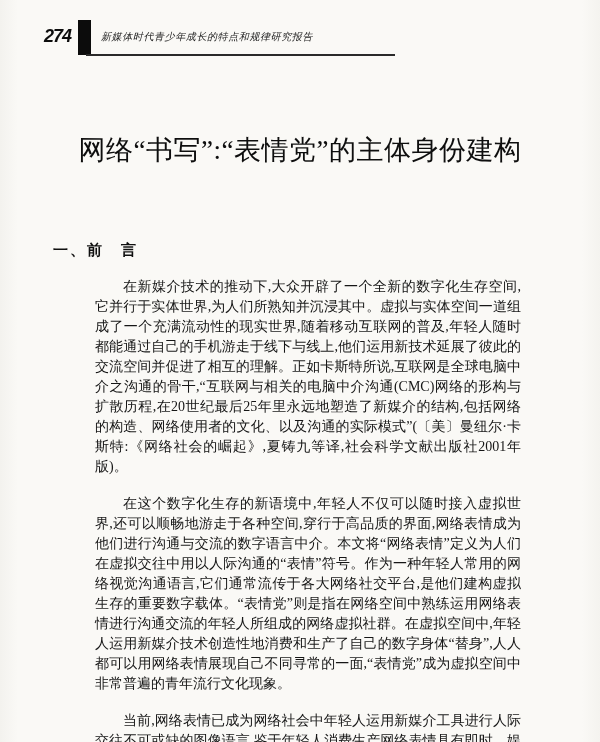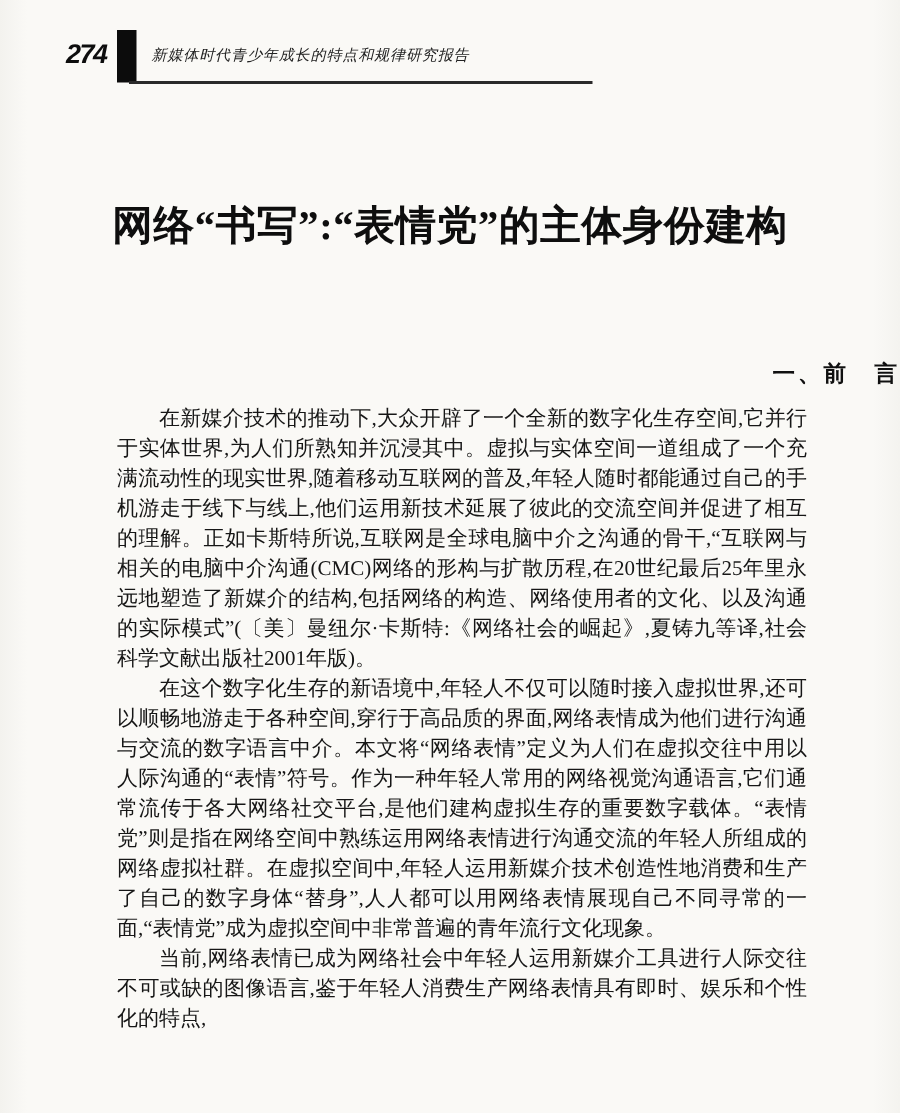--- a/index.html
+++ b/index.html
@@ -59,54 +59,53 @@
     height: 1.5px;
     background: #2a2a2a;
   }
 
   
   .title {
     margin: 68px 10px 0 10px;
     text-align: center;
     font-size: 27px;
     line-height: 36px;
-    font-weight: 700;
+    font-weight: 400;
     letter-spacing: 0.5px;
     color: #0e0e0e;
     font-family: "Liberation Serif", "DejaVu Serif", serif;
   }
   .author {
     margin-top: 66px;
     text-align: center;
     font-size: 15px;
     line-height: 20px;
     letter-spacing: 1px;
     color: #1d1d1d;
   }
   .section-heading {
     margin: 72px 0 0 53px;
     font-size: 15px;
     line-height: 20px;
     font-weight: 700;
     letter-spacing: 2px;
     color: #101010;
     font-family: "Liberation Sans", "DejaVu Sans", sans-serif;
-    text-align: right;
   }
   .body-text {
     margin: 10px 0 0 78px;
     width: 460px;
     font-size: 14px;
     line-height: 20px;
     text-align: justify;
     text-justify: inter-ideograph;
     color: #161616;
   }
   .body-text p {
-    margin: 0;
+    margin: 17px;
     text-indent: 2em;
   }
 </style>
 </head>
 <body>
 
 <div class="page">
 
   <header class="header">
     <span class="page-number">274</span>

